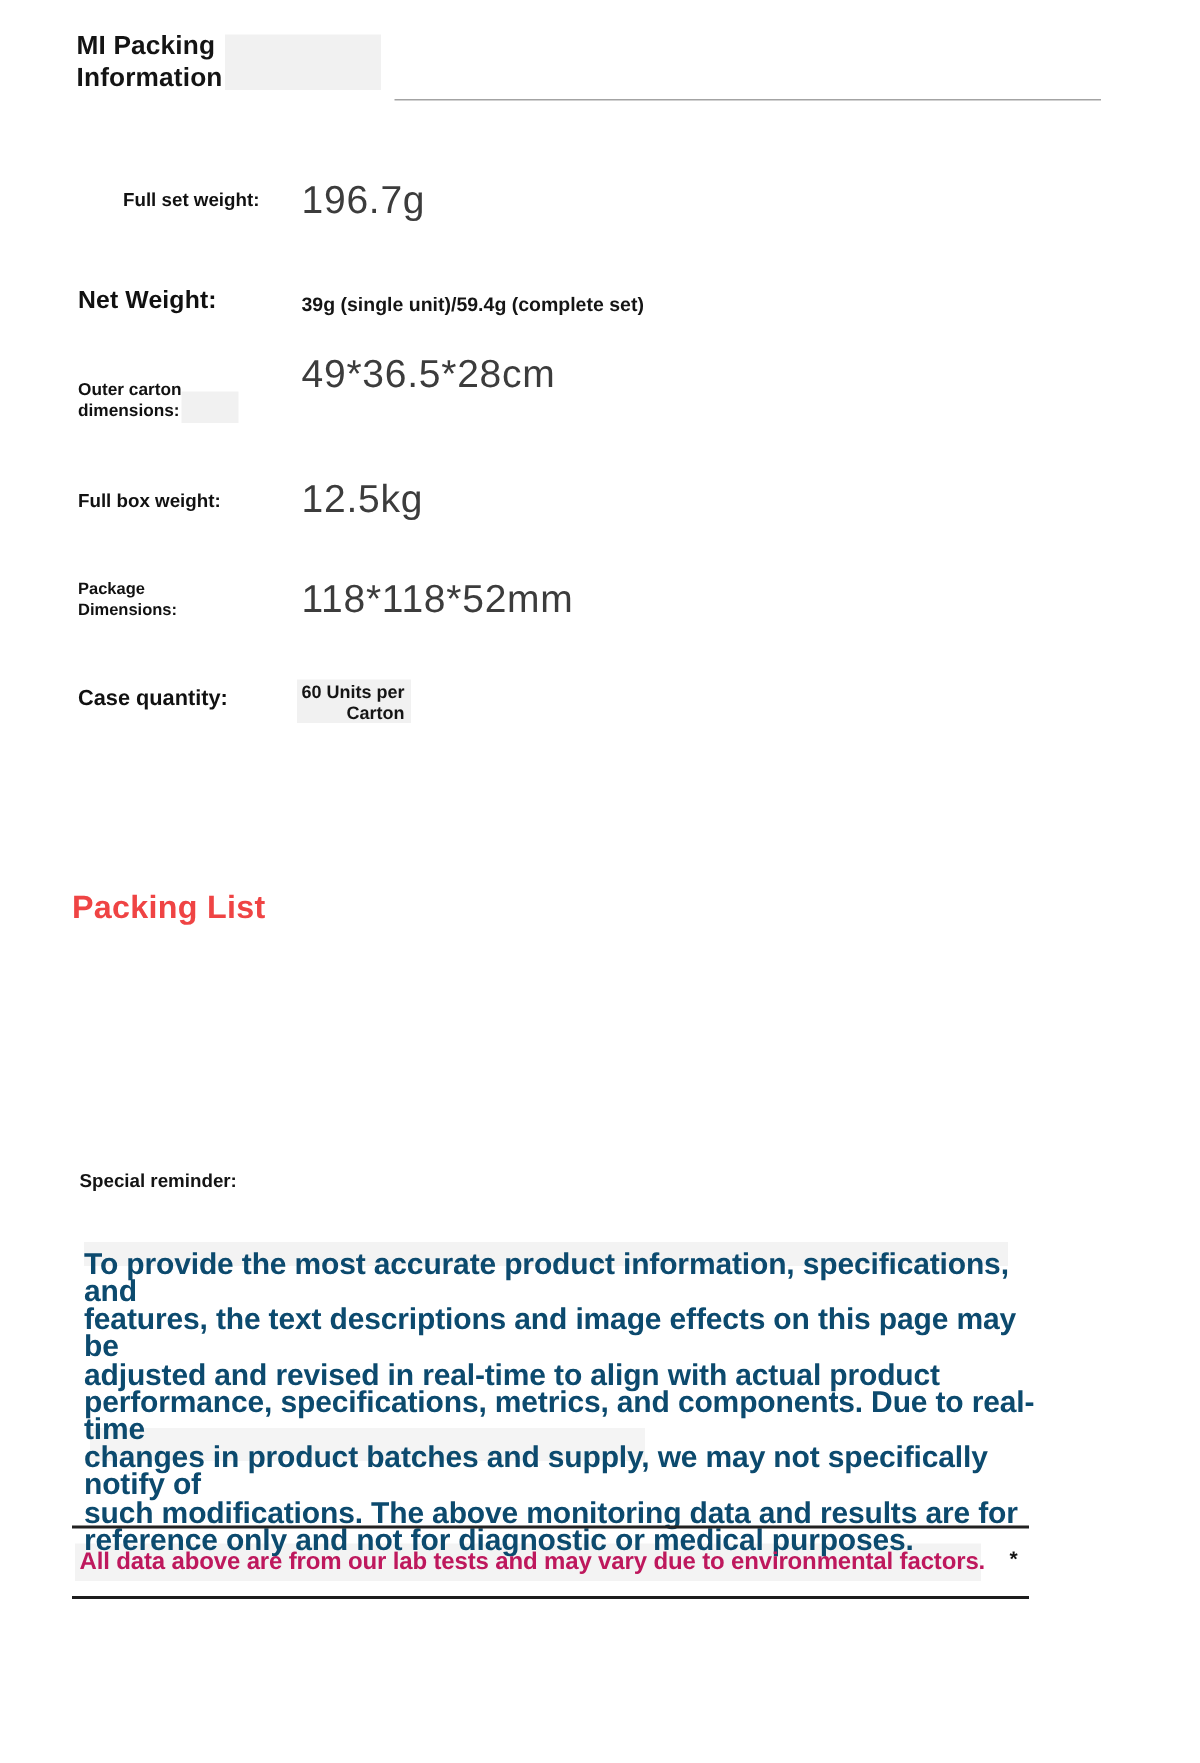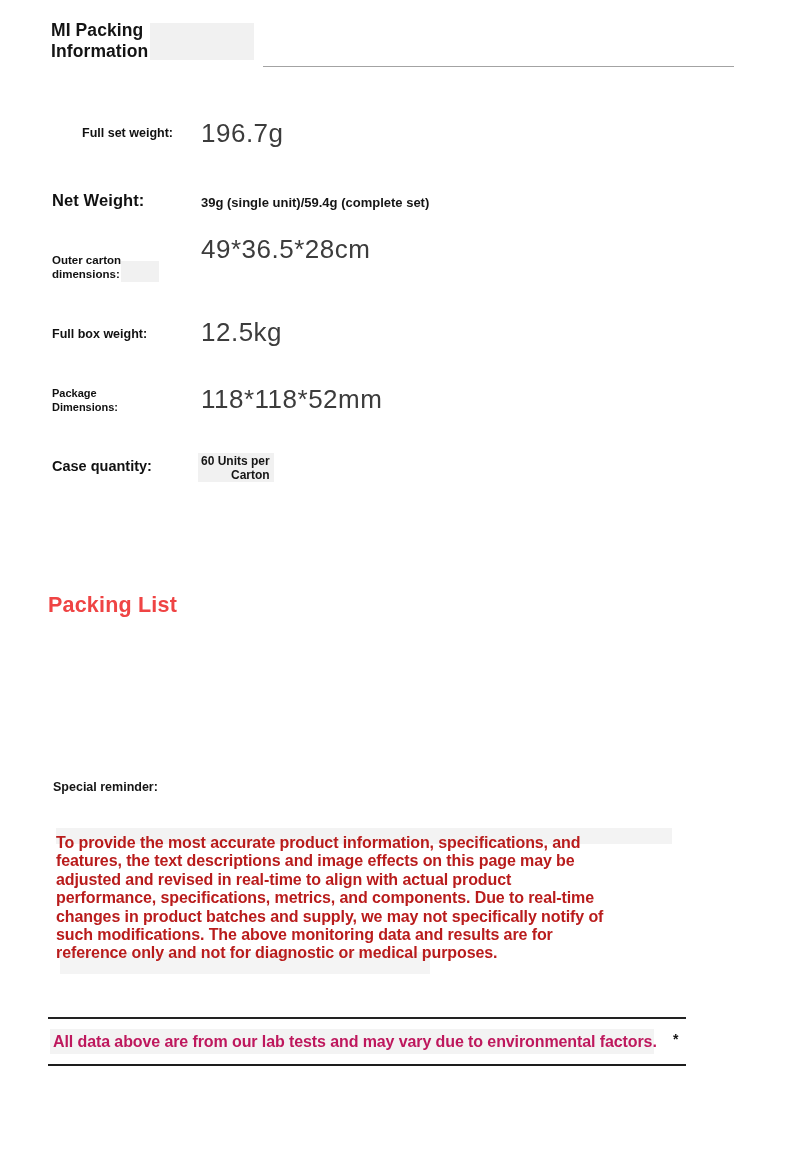--- a/index.html
+++ b/index.html
@@ -112,24 +112,24 @@
     top: 780px;
     font-size: 12.5px;
     font-weight: 700;
     color: #141414;
   }
   .special-reminder-text {
     position: absolute;
     left: 56px;
     top: 834px;
     width: 640px;
-    font-size: 16px;
+    font-size: 20px;
     line-height: 18.4px;
     font-weight: 700;
-    color: #b91c1c;
+    color: #0c4a6e;
     white-space: pre-line;
     letter-spacing: -0.1px;
   }
   .footnote-divider-top {
     position: absolute;
     left: 48px;
     top: 1017px;
     width: 638px;
     height: 2px;
     background: #222222;

